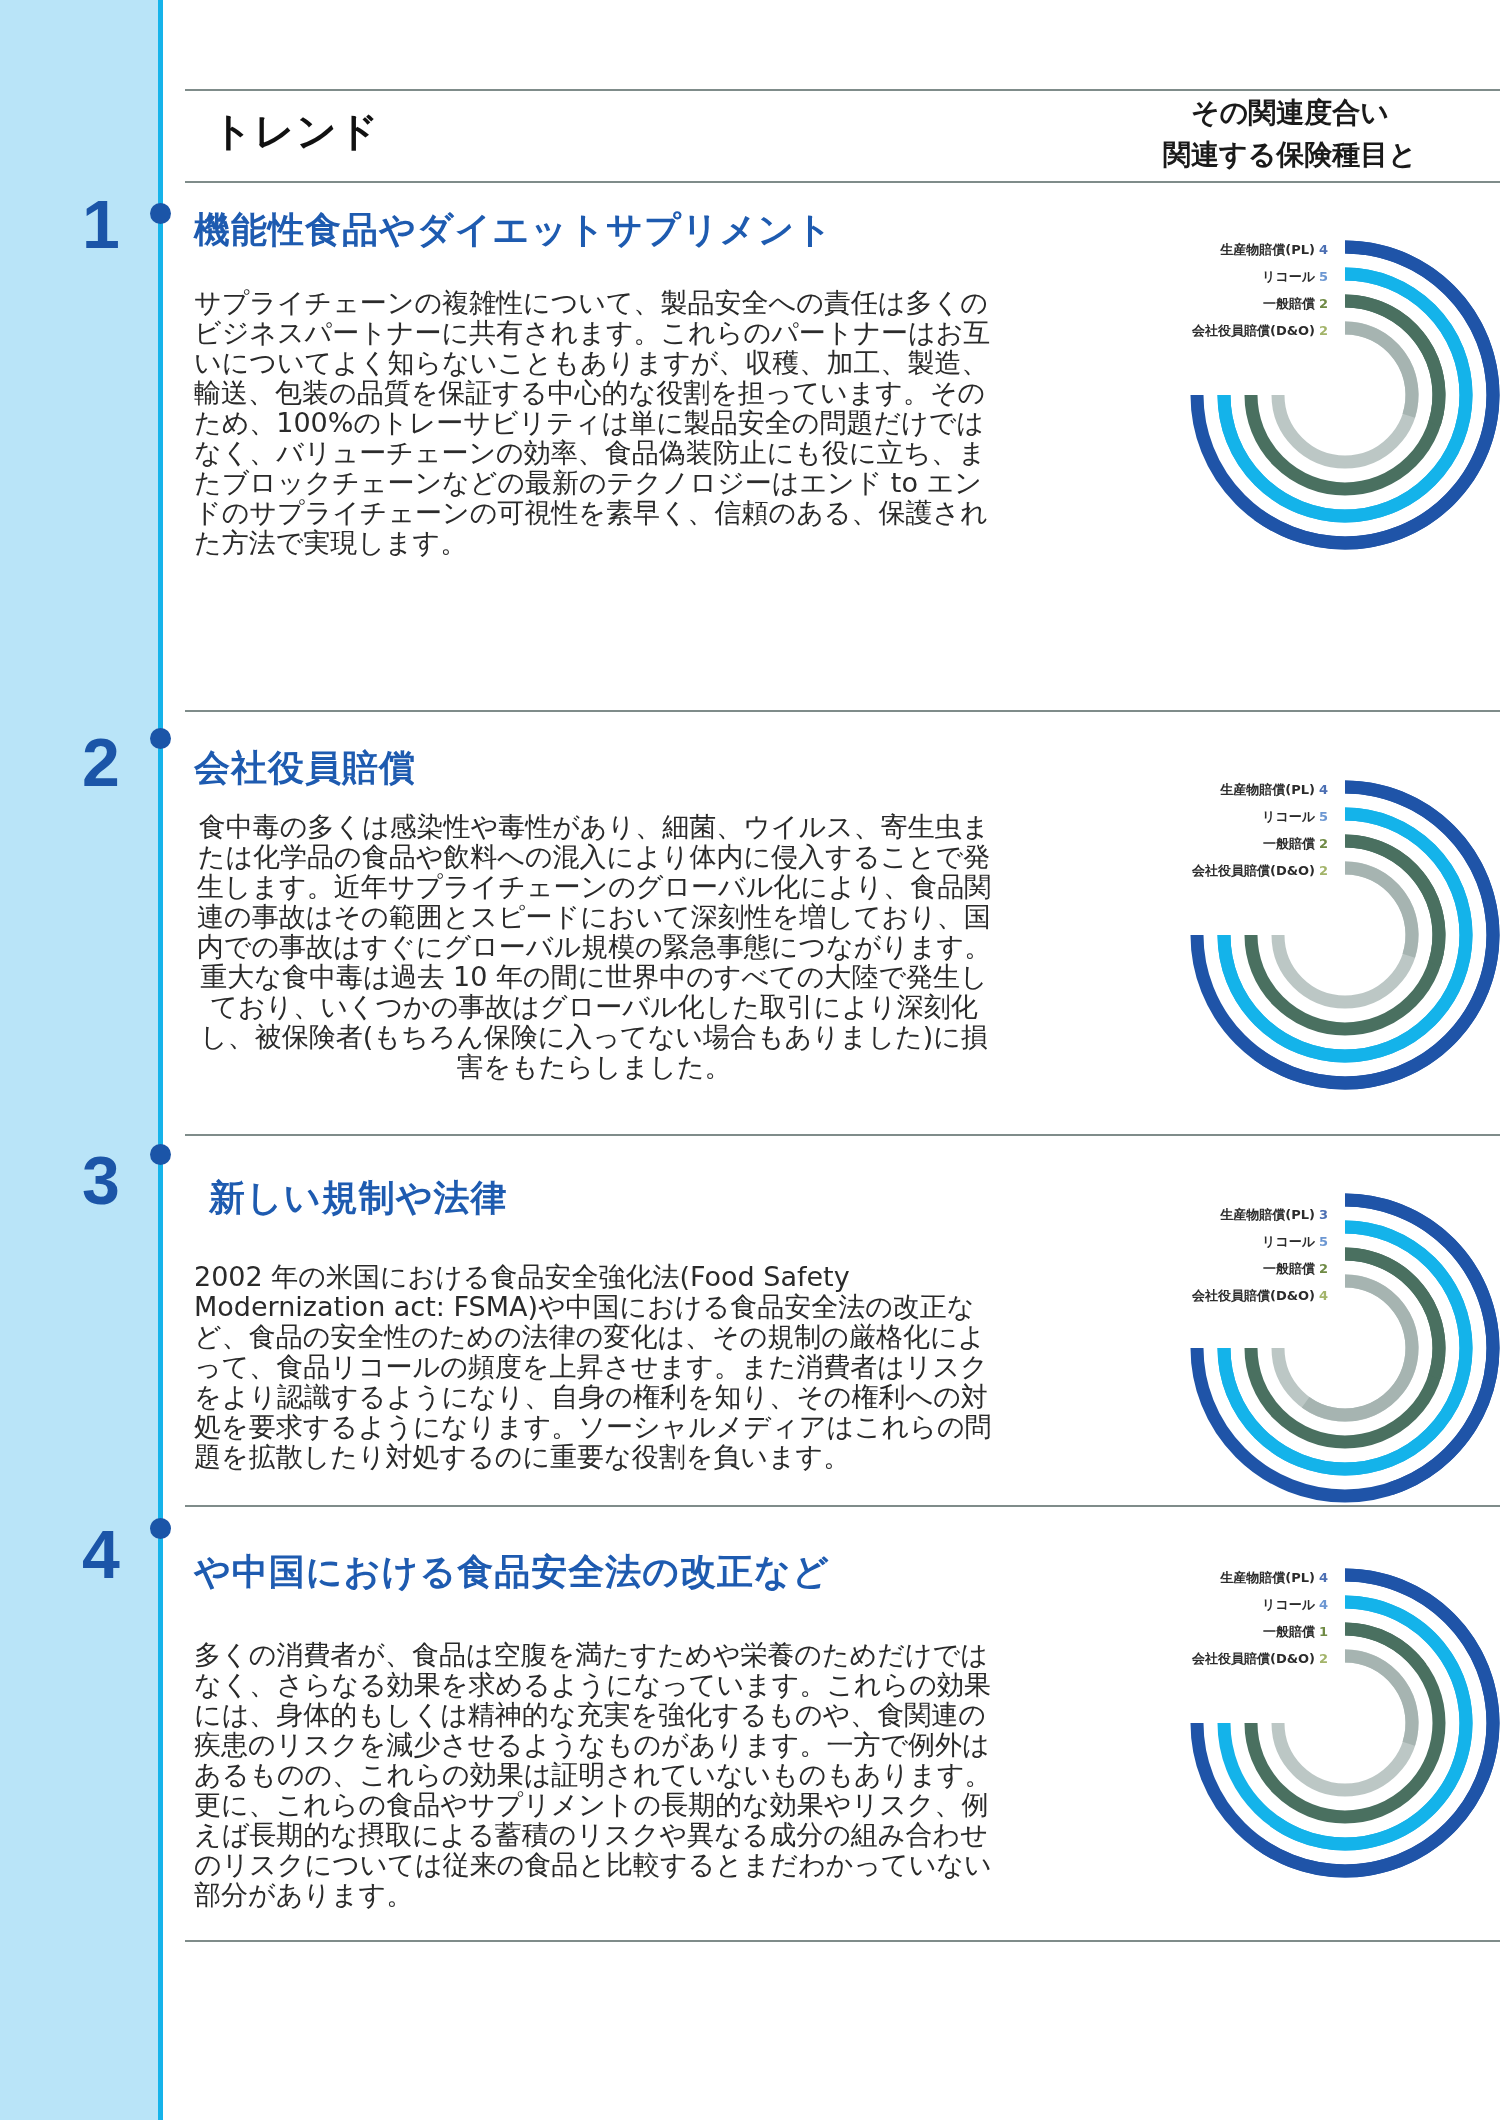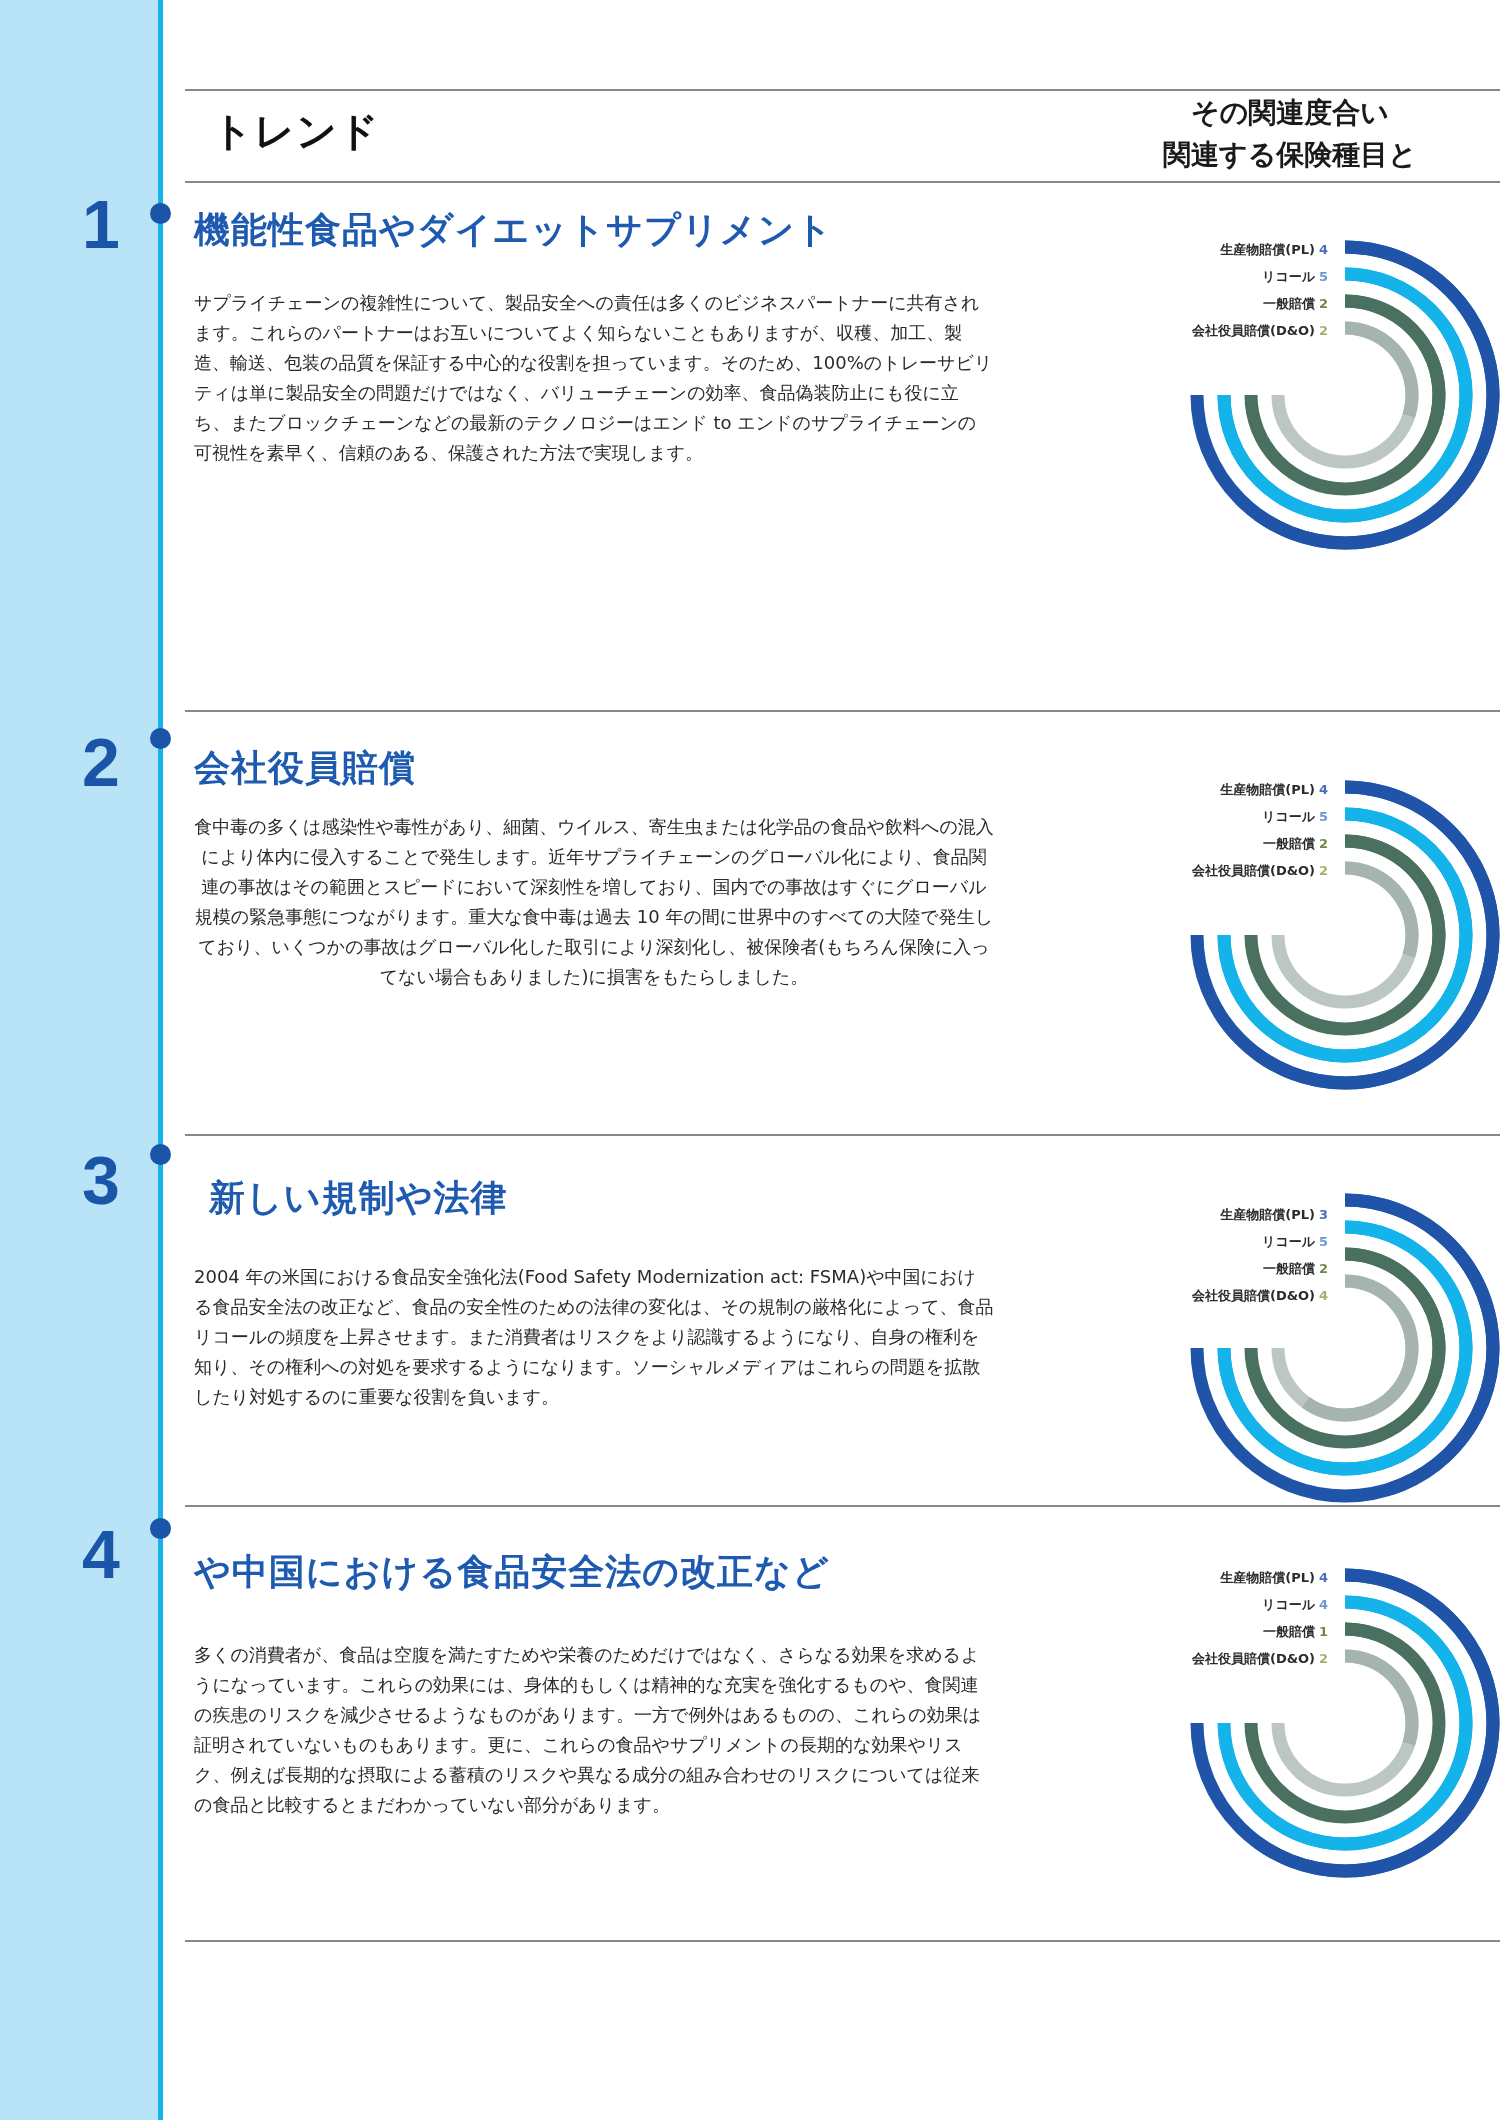--- a/index.html
+++ b/index.html
@@ -35,21 +35,21 @@
   }
   .sec-dot {
     position: absolute; left: 150px; width: 21px; height: 21px; border-radius: 50%;
     background: #1b55a8;
   }
   .sec-title {
     position: absolute; left: 194px; font-size: 36px; font-weight: bold; color: #1e5bb0;
     letter-spacing: 1px;
   }
   .sec-body {
-    position: absolute; left: 194px; width: 800px; font-size: 18px; line-height: 30px;
+    position: absolute; left: 194px; width: 800px; font-size: 27px; line-height: 30px;
     color: #2a2a2a;
   }
   .chart {
     position: absolute; left: 1080px; width: 420px; height: 330px;
   }
   .chart svg { position: absolute; left: 0; top: 0; }
   .legend {
     position: absolute; right: 160px; top: 2px; text-align: right;
   }
   .legend-row {
@@ -121,21 +121,21 @@
         <div class="legend-row" style="height: 27px; line-height: 27px;"><span>会社役員賠償(D&amp;O)</span><span class="legend-val" style="color: rgb(163, 180, 106);">2</span></div>
       </div>
     </div>
 </div>
 <div class="hr" style="top:1134px;"></div>
 
 <div class="section" style="top:0;">
   <div class="sec-num" style="top:1146px;">3</div>
   <div class="sec-dot" style="top:1144px;"></div>
   <div class="sec-title" style="top:1174px;margin-left:15px;">新しい規制や法律</div>
-  <div class="sec-body" style="top:1262px;">2004 年の米国における食品安全強化法(Food Safety Modernization act: FSMA)や中国における食品安全法の改正など、食品の安全性のための法律の変化は、その規制の厳格化によって、食品リコールの頻度を上昇させます。また消費者はリスクをより認識するようになり、自身の権利を知り、その権利への対処を要求するようになります。ソーシャルメディアはこれらの問題を拡散したり対処するのに重要な役割を負います。</div>
+  <div class="sec-body" style="top:1262px;">2002 年の米国における食品安全強化法(Food Safety Modernization act: FSMA)や中国における食品安全法の改正など、食品の安全性のための法律の変化は、その規制の厳格化によって、食品リコールの頻度を上昇させます。また消費者はリスクをより認識するようになり、自身の権利を知り、その権利への対処を要求するようになります。ソーシャルメディアはこれらの問題を拡散したり対処するのに重要な役割を負います。</div>
   <div class="chart" style="top:1185px;">
       <svg width="420" height="330">
         <path d="M 265 15 A 148 148 0 1 1 117 163.00000000000003" fill="none" stroke="#1f54a8" stroke-opacity="1" stroke-width="13"></path>
         <path d="M 265 15 A 148 148 0 0 1 310.7345151674922 303.75636441168274" fill="none" stroke="#1f54a8" stroke-width="13"></path>
         <path d="M 265 42 A 121 121 0 1 1 144 163.00000000000003" fill="none" stroke="#14b3ea" stroke-opacity="1" stroke-width="13"></path>
         <path d="M 265 42 A 121 121 0 1 1 144 163.00000000000003" fill="none" stroke="#14b3ea" stroke-width="13"></path>
         <path d="M 265 69 A 94 94 0 1 1 171 163" fill="none" stroke="#4a7060" stroke-opacity="1" stroke-width="13"></path>
         <path d="M 265 69 A 94 94 0 0 1 354.39931253174444 192.04759747124507" fill="none" stroke="#4a7060" stroke-width="13"></path>
         <path d="M 265 96 A 67 67 0 1 1 198 163" fill="none" stroke="#a6b4b1" stroke-opacity="0.75" stroke-width="13"></path>
         <path d="M 265 96 A 67 67 0 1 1 225.61838809640432 217.20413862312148" fill="none" stroke="#a6b4b1" stroke-width="13"></path>

